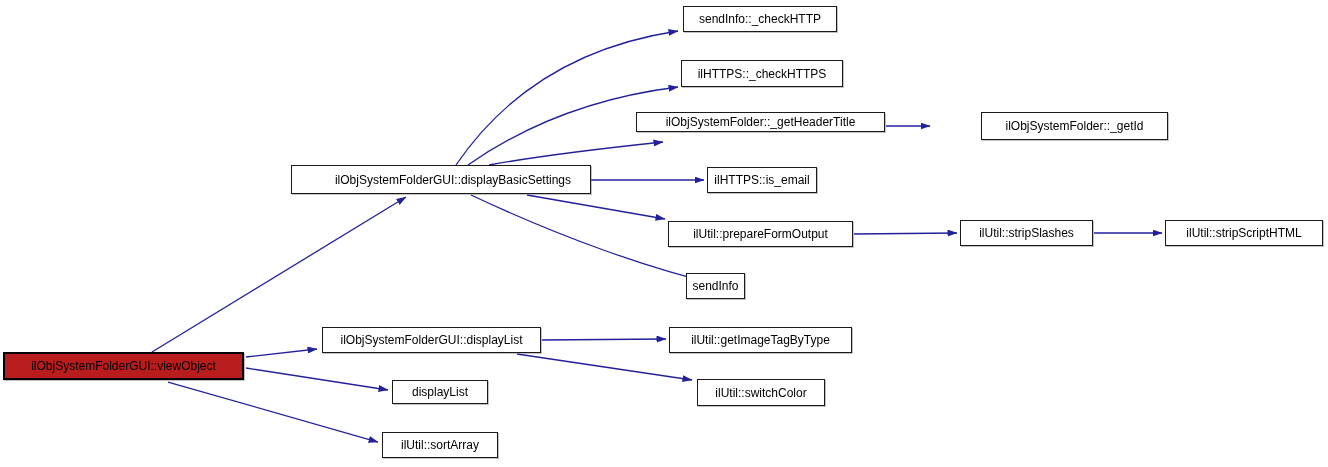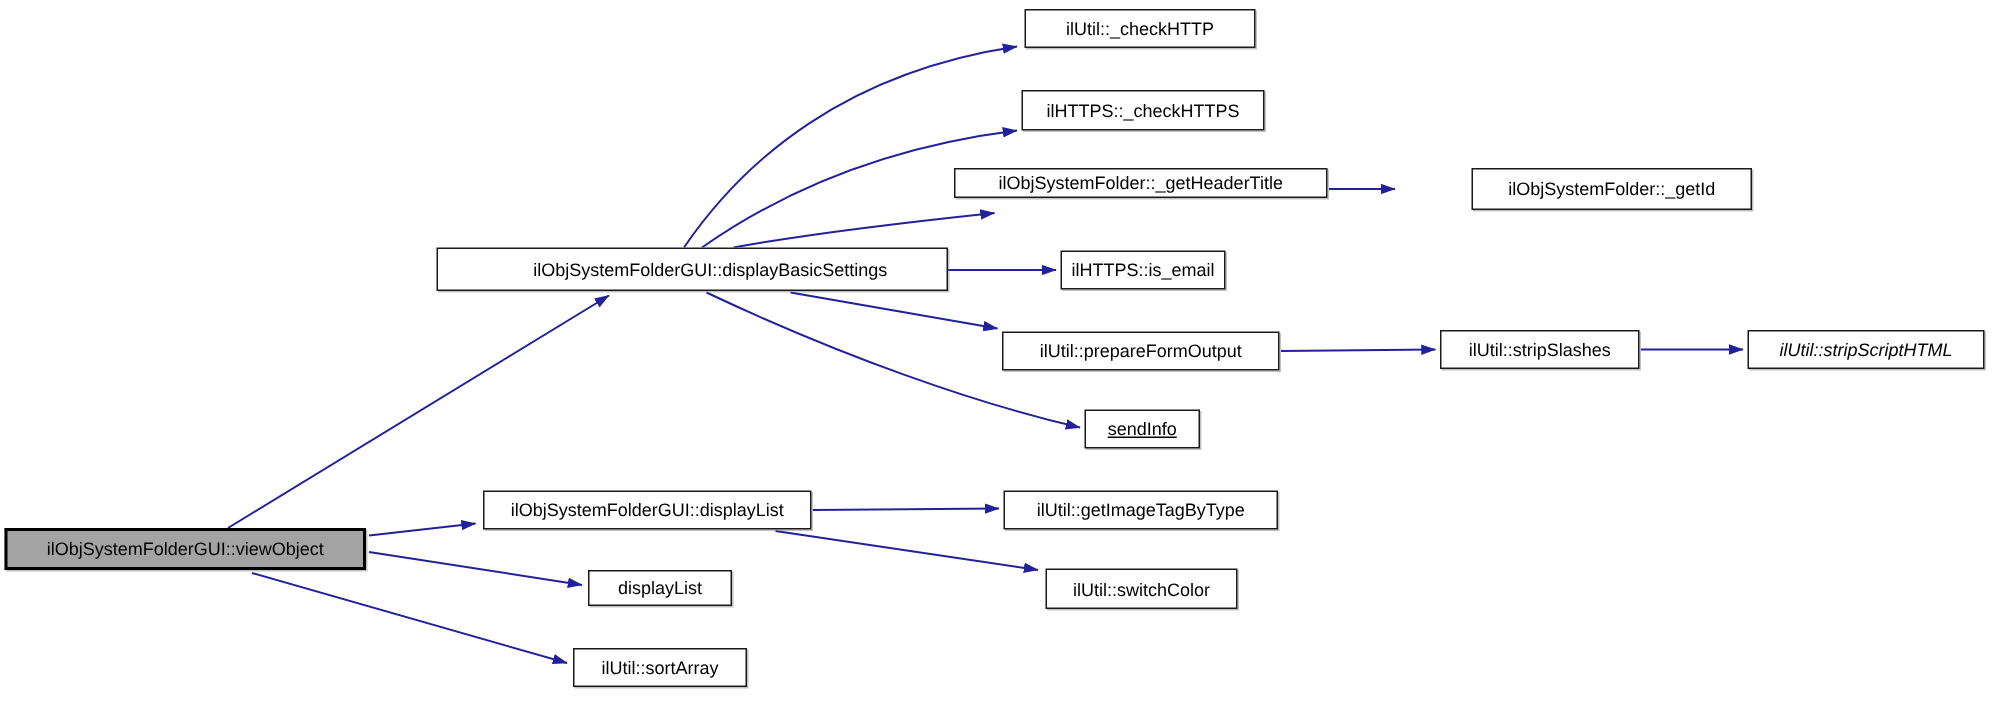--- a/index.html
+++ b/index.html
@@ -31,36 +31,36 @@
     display: flex;
     align-items: center;
     justify-content: center;
     font-size: 12px;
     color: #000000;
     white-space: nowrap;
     cursor: pointer;
     box-shadow: 1px 1px 0 rgba(120,120,120,0.45);
   }
   .node.root {
-    background: #a3a3a3;
+    background: #b91c1c;
     border: 2px solid #000000;
     cursor: default;
   }
   
   .n-viewobject        { left: 3px;    top: 352px; width: 241px; height: 28px; }
-  .n-displaybasic      { left: 291px;  top: 165px; width: 341px; height: 29px; padding-left: 24px; }
+  .n-displaybasic      { left: 291px;  top: 165px; width: 300px; height: 29px; padding-left: 24px; }
   .n-checkhttp         { left: 683px;  top: 6px;   width: 154px; height: 26px; }
   .n-checkhttps        { left: 681px;  top: 60px;  width: 162px; height: 27px; }
   .n-getheadertitle    { left: 636px;  top: 112px; width: 249px; height: 20px; }
   .n-getid             { left: 933px;  top: 112px; width: 187px; height: 28px; margin-left: 48px; }
   .n-isemail           { left: 707px;  top: 167px; width: 110px; height: 26px; }
   .n-prepareformoutput { left: 668px;  top: 221px; width: 185px; height: 26px; }
   .n-stripslashes      { left: 960px;  top: 220px; width: 133px; height: 26px; }
-  .n-stripscripthtml   { left: 1165px; top: 220px; width: 158px; height: 26px; font-style: italic; }
-  .n-sendinfo          { left: 723px;  top: 273px; width: 77px;  height: 26px; text-decoration: underline; }
+  .n-stripscripthtml   { left: 1165px; top: 220px; width: 158px; height: 26px; }
+  .n-sendinfo          { left: 686px;  top: 273px; width: 59px;  height: 26px; }
   .n-displaylist       { left: 322px;  top: 327px; width: 219px; height: 26px; }
   .n-getimagetag       { left: 669px;  top: 327px; width: 183px; height: 26px; }
   .n-switchcolor       { left: 697px;  top: 379px; width: 128px; height: 27px; }
   .n-formatdate        { left: 392px;  top: 380px; width: 96px;  height: 24px; }
   .n-sortarray         { left: 382px;  top: 432px; width: 116px; height: 26px; }
   .edge {
     fill: none;
     stroke: #22219b;
     stroke-width: 1.3;
   }
@@ -90,21 +90,21 @@
     <path class="edge" marker-end="url(#arrow)" d="M854,234 L957,233"></path>
     <path class="edge" marker-end="url(#arrow)" d="M1094,233 L1162,233"></path>
     <path class="edge" marker-end="url(#arrow)" d="M542,340 L666,339"></path>
     <path class="edge" marker-end="url(#arrow)" d="M517,354 L692,380"></path>
   </svg>
 
   <div class="node root n-viewobject">ilObjSystemFolderGUI::viewObject</div>
 
   <div class="node n-displaybasic">ilObjSystemFolderGUI::displayBasicSettings</div>
 
-  <div class="node n-checkhttp">ilUtil::_checkHTTP</div>
+  <div class="node n-checkhttp">sendInfo::_checkHTTP</div>
 
   <div class="node n-checkhttps">ilHTTPS::_checkHTTPS</div>
 
   <div class="node n-getheadertitle">ilObjSystemFolder::_getHeaderTitle</div>
 
   <div class="node n-getid">ilObjSystemFolder::_getId</div>
 
   <div class="node n-isemail">ilHTTPS::is_email</div>
 
   <div class="node n-prepareformoutput">ilUtil::prepareFormOutput</div>

